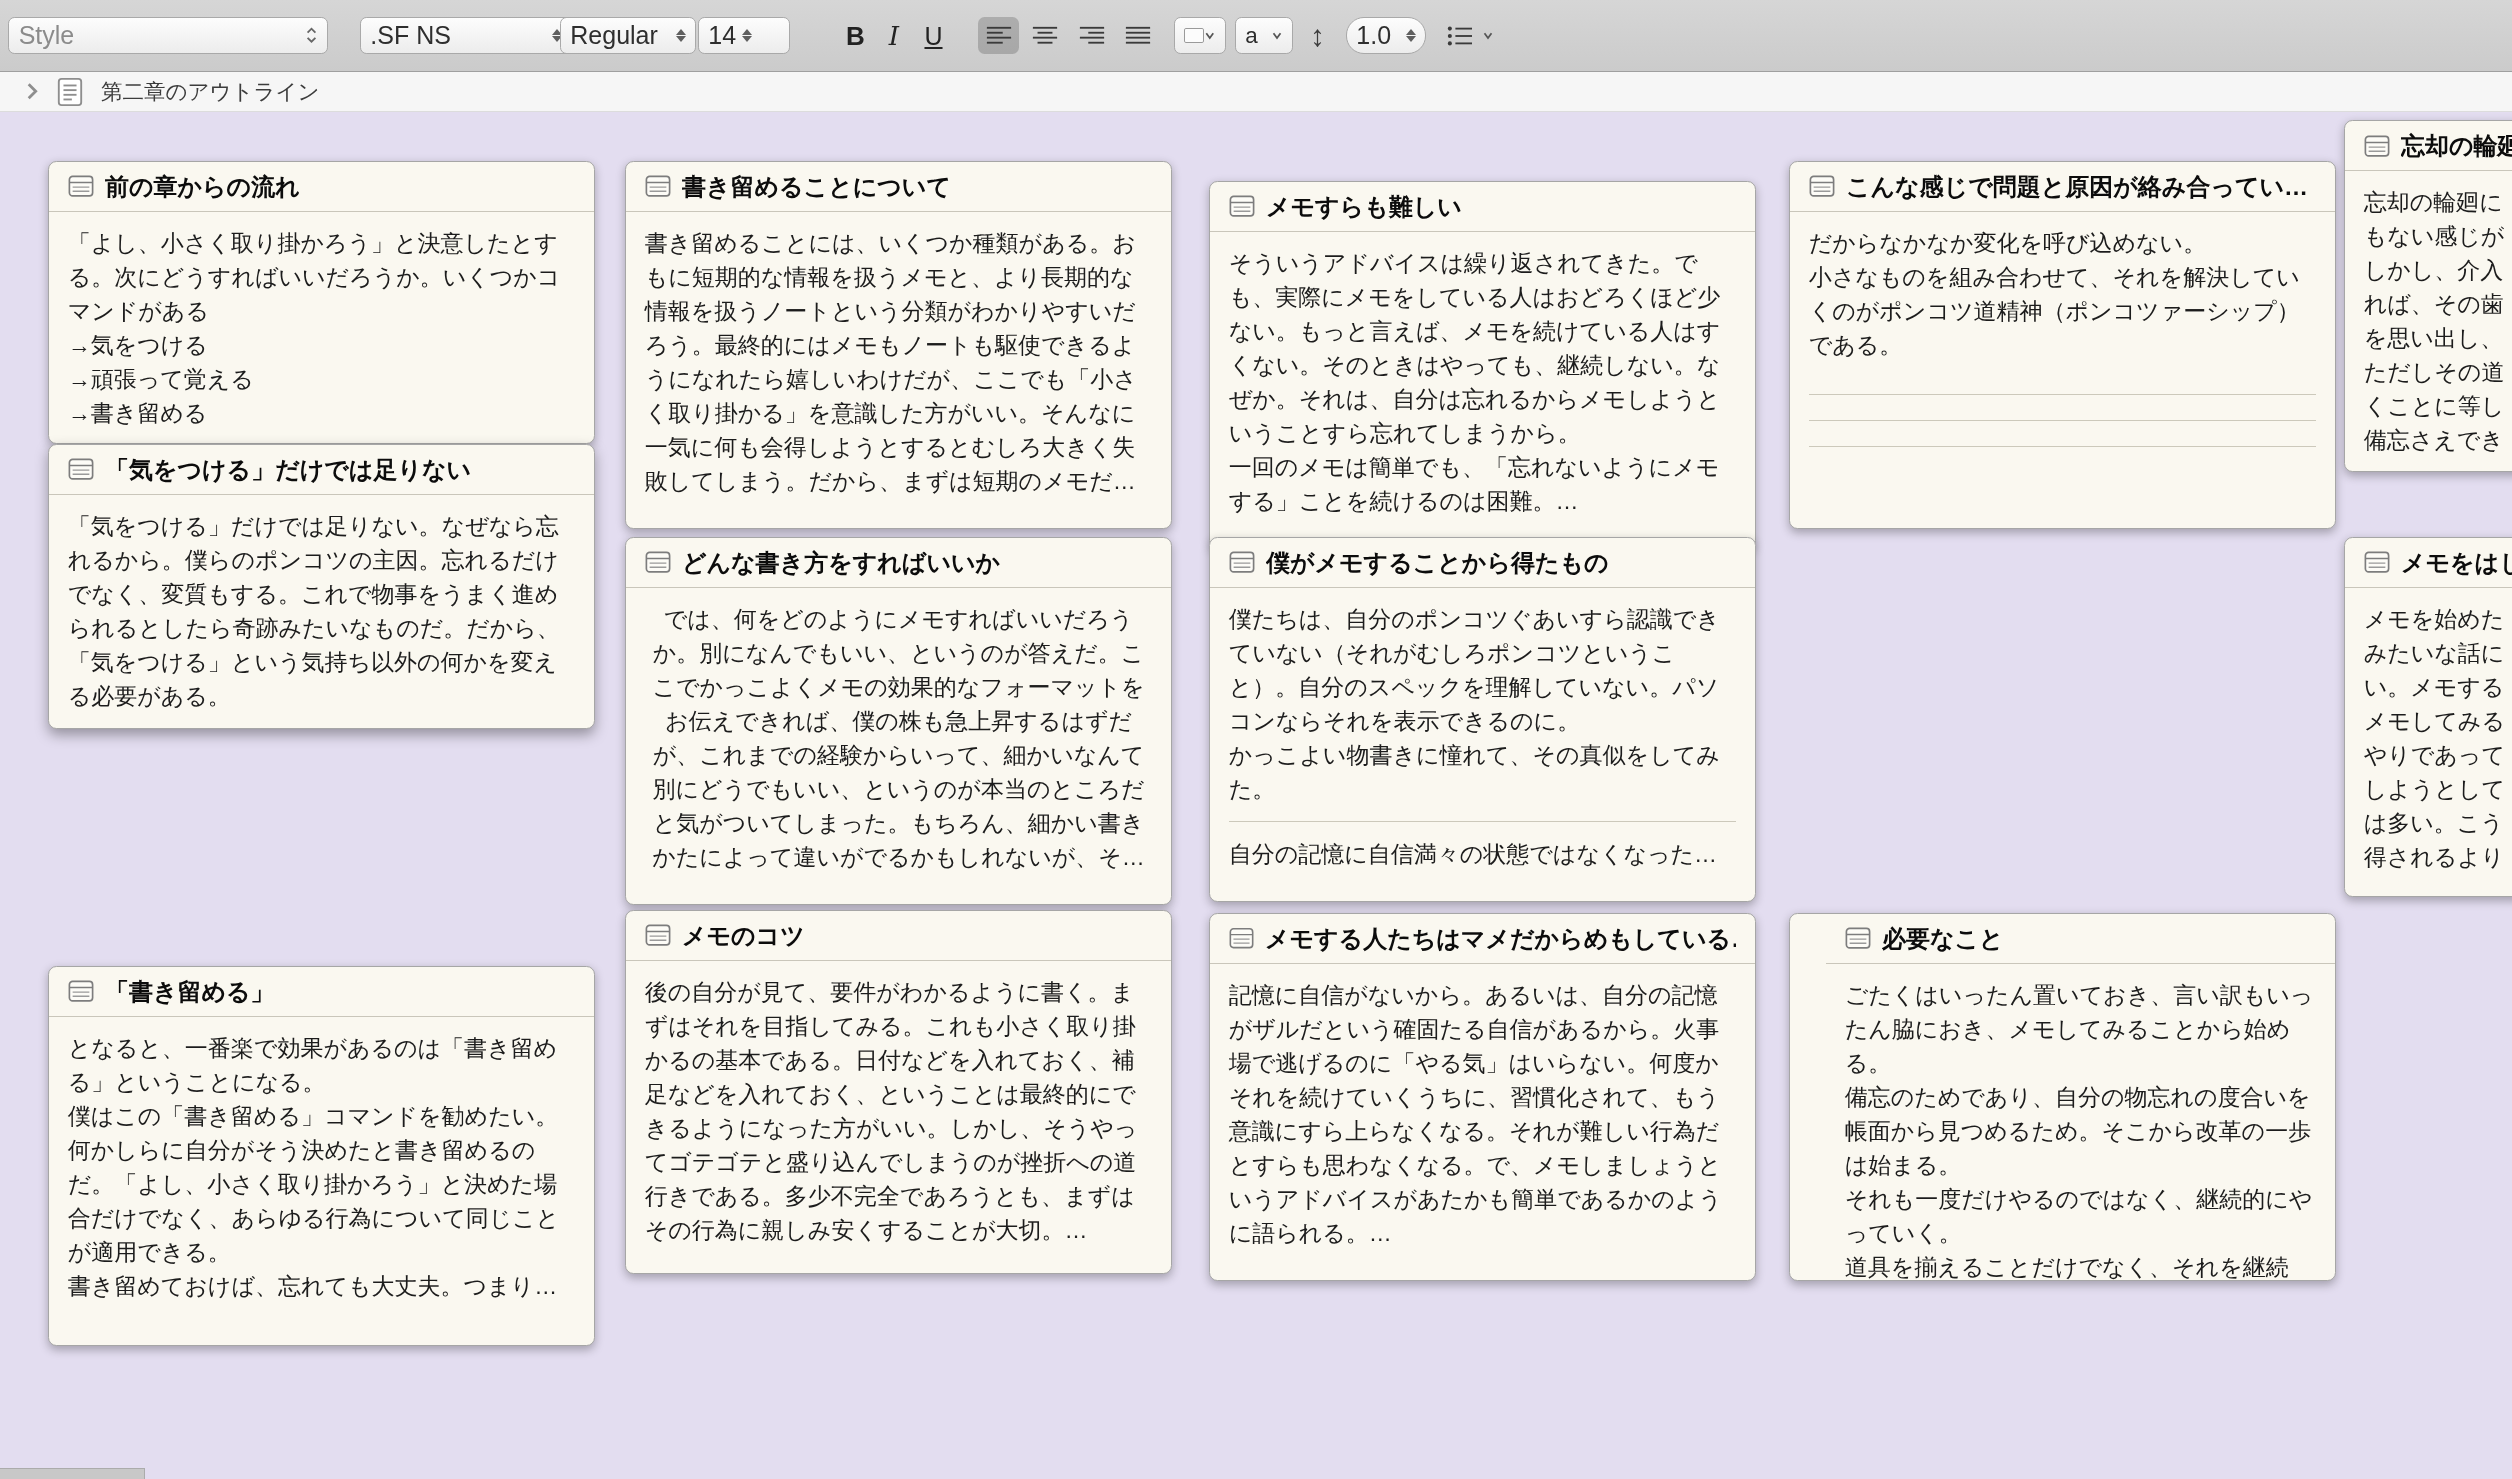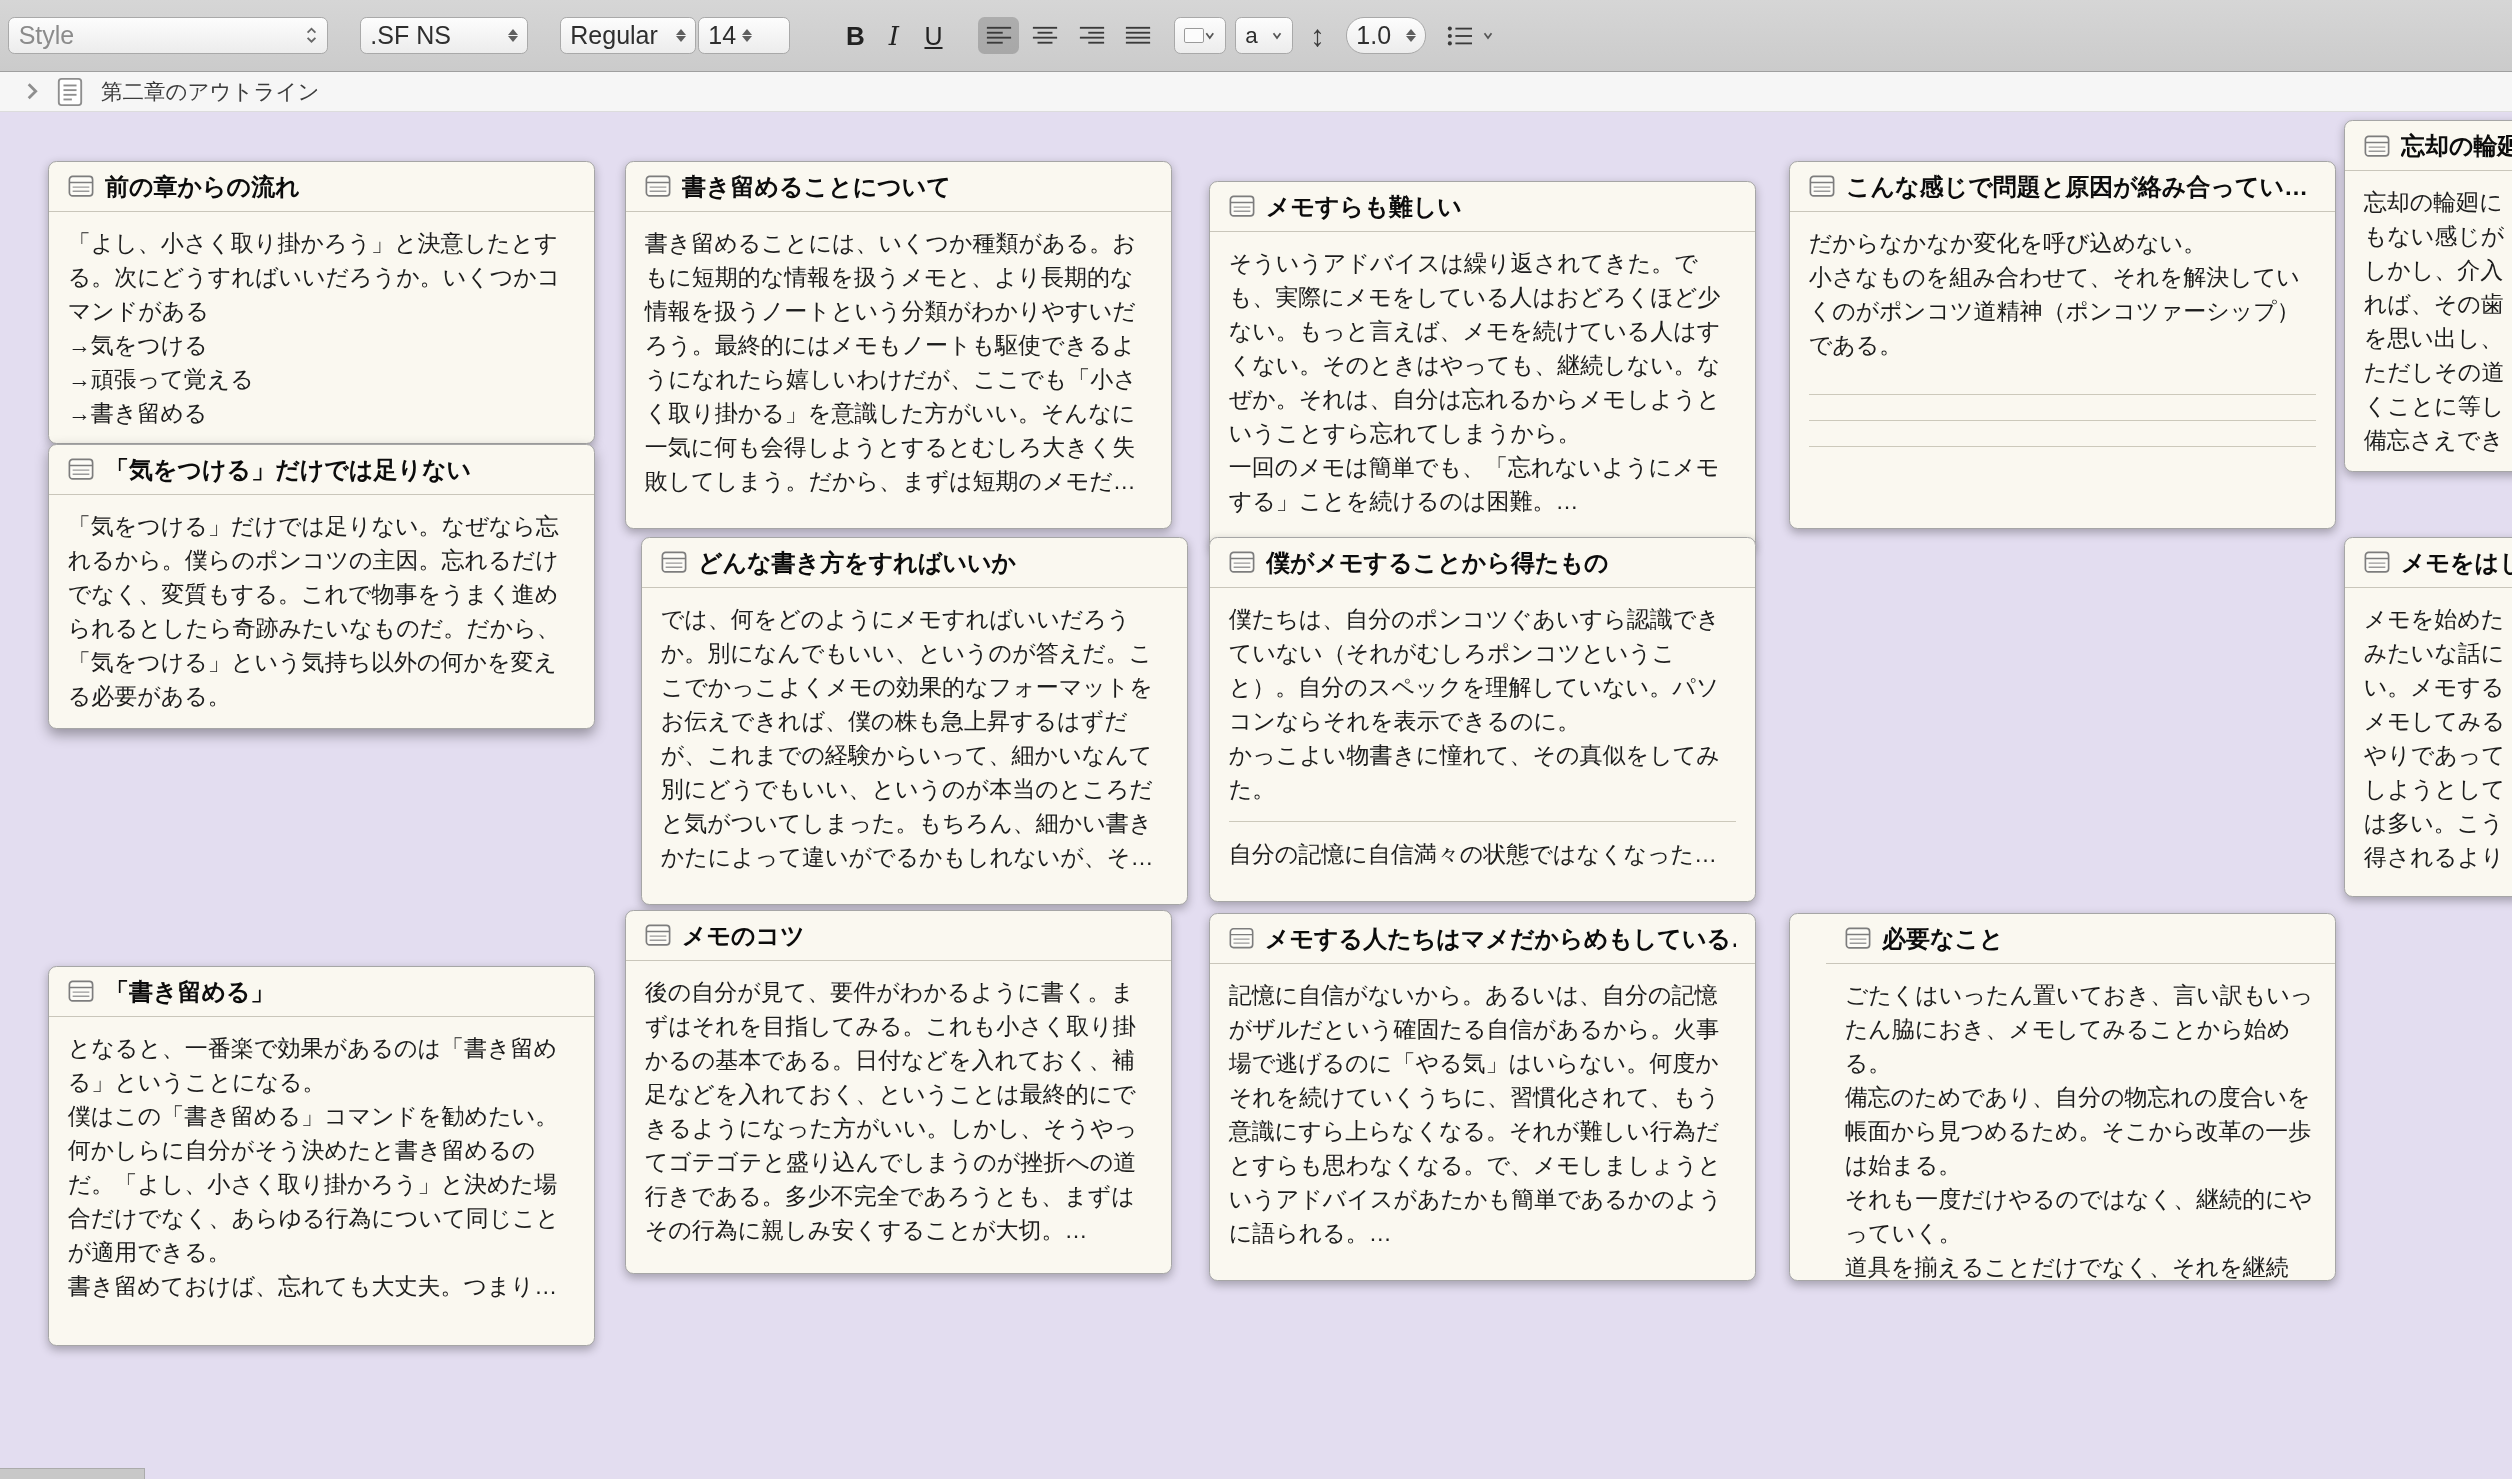--- a/index.html
+++ b/index.html
@@ -26,21 +26,21 @@
   }
   .tb-ctl{
     position:absolute;top:17px;height:37px;
     background:linear-gradient(#fdfdfd,#ececec);
     border:0.9px solid #a9a9a9;border-radius:6.5px;
     display:flex;align-items:center;padding:0 9.3px;
     font-size:25px;color:#2e2e2e;
   }
   .tb-ctl .lbl{white-space:nowrap;overflow:hidden;}
   .style-popup{left:8.4px;width:320px;justify-content:space-between;color:#8b8b8b;}
-  .font-combo{left:360px;width:168px;justify-content:space-between;gap:12px;}
+  .font-combo{left:360px;width:212px;justify-content:space-between;gap:12px;}
   .fontstyle-combo{left:560px;width:136px;justify-content:space-between;}
   .fontsize-combo{left:698px;width:92px;justify-content:flex-start;}
   .spacing-combo{left:1346px;width:80px;justify-content:space-between;border-radius:18px;}
   .color-popup{left:1174px;width:52px;justify-content:space-between;}
   .a-popup{left:1235px;width:58px;justify-content:space-between;font-size:22.4px;}
 
   .stepper{display:flex;flex-direction:column;align-items:center;margin-left:5.6px;}
   .tri-up{width:0;height:0;border-left:5.6px solid transparent;border-right:5.6px solid transparent;border-bottom:6.5px solid #5f5f5f;margin-bottom:1.9px;}
   .tri-down{width:0;height:0;border-left:5.6px solid transparent;border-right:5.6px solid transparent;border-top:6.5px solid #5f5f5f;}
 
@@ -99,21 +99,21 @@
   .rule{height:0;border-top:1.9px solid var(--rule-color,#ccc9bb);margin:25px 0;}
   .rule.mid{margin:15px 0;}
   .rule.first{margin-top:32px;}
 
   
   .c1a{left:48px;top:49px;height:283px;}
   .c1b{left:48px;top:332px;height:285px;box-shadow:0 5.6px 13px rgba(0,0,0,0.34);}
   .c1c{left:48px;top:622px;height:227px;}
   .c1d{left:48px;top:854px;height:380px;}
   .c2a{left:625px;top:49px;height:368px;}
-  .c2b{left:641px;top:425px;height:368px;}
+  .c2b{left:625px;top:425px;height:368px;text-align:center;}
   .c2c{left:625px;top:798px;height:364px;}
   .c3a{left:1209px;top:49px;height:368px;margin-top:20px;}
   .c3b{left:1209px;top:425px;height:365px;}
   .c3c{left:1209px;top:801px;height:368px;}
   .c4a{left:1789px;top:49px;height:368px;}
   .c4b{left:1789px;top:801px;height:368px;padding-left:36px;}
   .c5a{left:2344px;top:8.4px;height:352px;}
   .c5b{left:2344px;top:425px;height:360px;}
 
   .scroll-strip{

